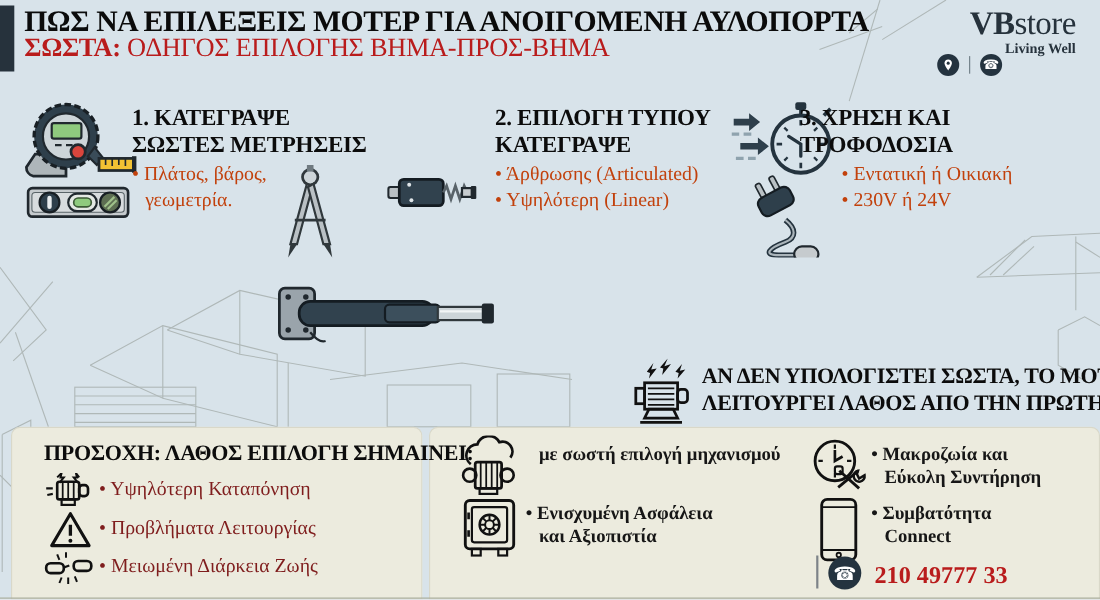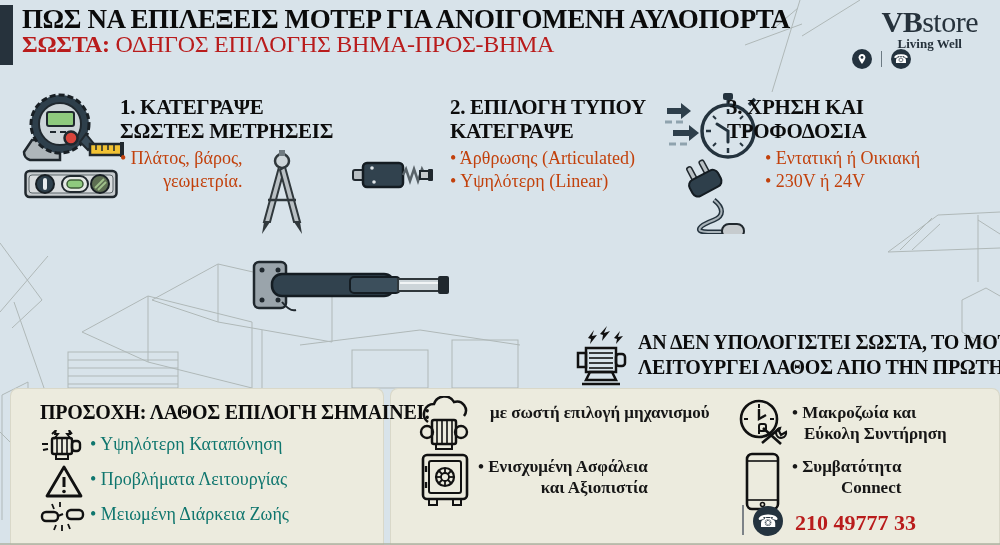--- a/index.html
+++ b/index.html
@@ -8,48 +8,48 @@
     background:#d8e3ea;font-family:Liberation Serif, serif;
     color:#111;
   }
   .abs{position:absolute;}
   
   .accent-bar{left:0;top:5px;width:13px;height:60px;background:#26323c;}
   .title1{left:22px;top:4px;font-size:27px;font-weight:800;letter-spacing:-0.4px;color:#0b0b0b;white-space:nowrap;}
   .title2{left:22px;top:31px;font-size:24px;letter-spacing:-0.3px;white-space:nowrap;color:#b91c1c;}
   .title2 .lead{font-weight:800;}
   .title2 .rest{font-weight:500;}
-  .logo{right:22px;top:6px;text-align:center;color:#26323c;}
+  .logo{right:22px;top:6px;text-align:right;color:#26323c;}
   .logo-name{font-size:30px;line-height:32px;letter-spacing:-0.5px;}
   .logo-name .vb{font-weight:800;}
   .logo-name .store{font-weight:400;}
   .logo-tag{font-size:13px;font-weight:600;margin-top:-2px;}
   .badges{left:852px;top:49px;display:flex;align-items:center;gap:9px;}
   .badge{width:20px;height:20px;border-radius:50%;background:#24333f;display:flex;align-items:center;justify-content:center;}
   .badge-divider{width:1px;height:16px;background:#6c7a83;}
   .badge .glyph{color:#fff;font-size:12px;line-height:12px;}
   
   .step-head{font-size:21px;font-weight:800;line-height:24px;letter-spacing:-0.3px;color:#0c0c0c;}
   .step-bullets{font-size:18px;line-height:23px;color:#c2410c;font-weight:500;}
   .bullet::before{content:"• ";}
-  .cont{padding-left:12px;text-align:right;}
+  .cont{padding-left:12px;}
   .step1-text{left:120px;top:95px;}
   .step1-bullets{left:120px;top:147px;}
   .step2-text{left:450px;top:95px;}
   .step2-bullets{left:450px;top:147px;}
   .step3-text{left:727px;top:95px;}
   .step3-bullets{left:765px;top:147px;}
   
   .warning-text{left:638px;top:330px;font-size:20px;font-weight:800;line-height:25px;letter-spacing:-0.3px;color:#0c0c0c;white-space:nowrap;}
   
   .panel{background:#ecebde;top:388px;height:157px;border-radius:8px 8px 0 0;box-shadow:0 0 0 1px rgba(160,160,140,0.25) inset;}
   .panel-left{left:10px;width:374px;}
   .panel-right{left:390px;width:610px;}
   .caution-heading{left:40px;top:401px;font-size:20px;font-weight:800;letter-spacing:-0.3px;color:#0c0c0c;white-space:nowrap;}
-  .caution-item{font-size:18px;font-weight:500;color:#0f766e;white-space:nowrap;}
+  .caution-item{font-size:18px;font-weight:500;color:#7f1d1d;white-space:nowrap;}
   .benefit{font-size:17px;font-weight:600;color:#161616;line-height:21px;white-space:nowrap;}
   .phone-number{left:795px;top:510px;font-size:22px;font-weight:800;color:#b91c1c;white-space:nowrap;}
   .phone-divider{left:742px;top:505px;width:2px;height:30px;background:#7d8388;}
   .phone-badge{left:753px;top:506px;width:30px;height:30px;border-radius:50%;background:#24333f;display:flex;align-items:center;justify-content:center;}
   .phone-badge .glyph{color:#fff;font-size:17px;line-height:17px;}
   .bottom-line{left:0;bottom:0;width:1000px;height:2px;background:#a9ae9c;opacity:.7;}
   svg{display:block;}
 </style>
 </head>
 <body>

